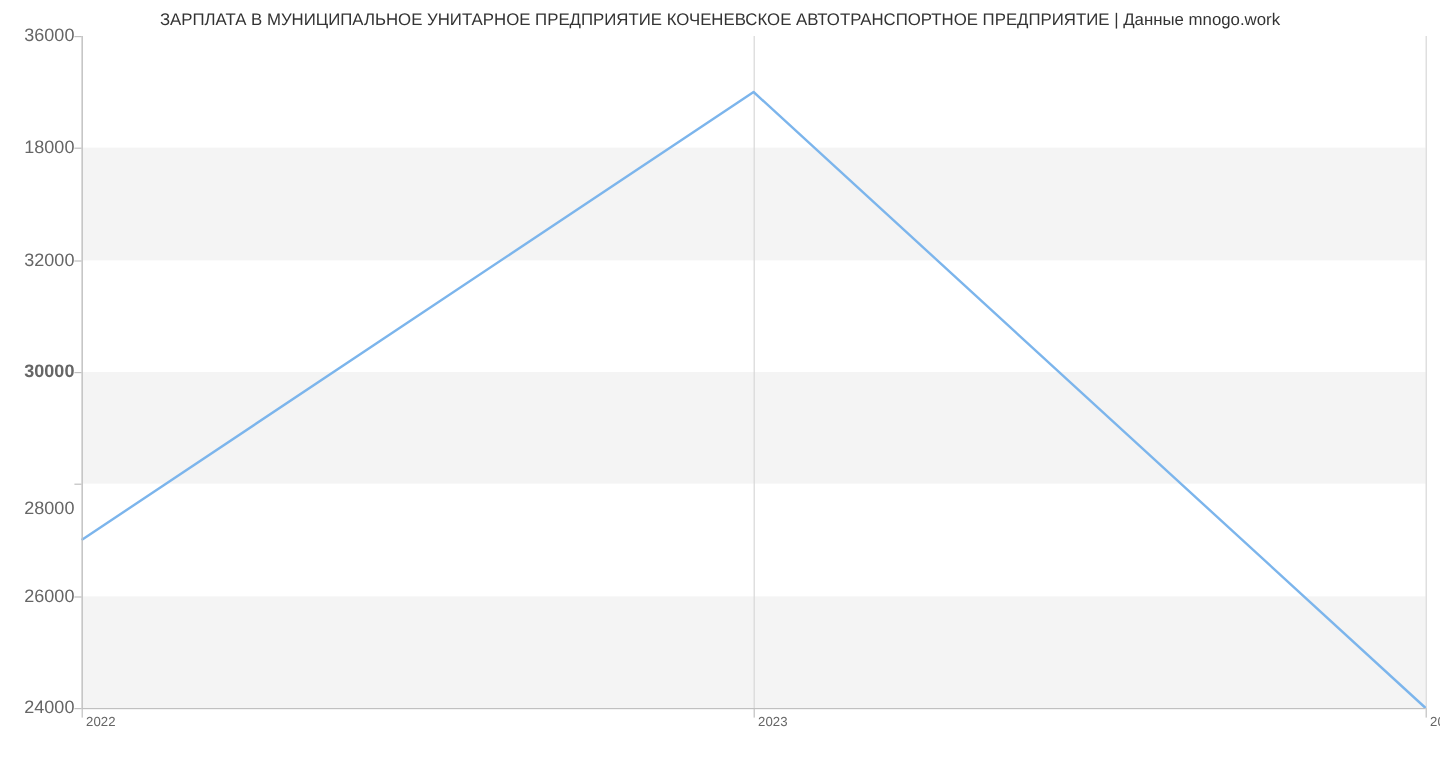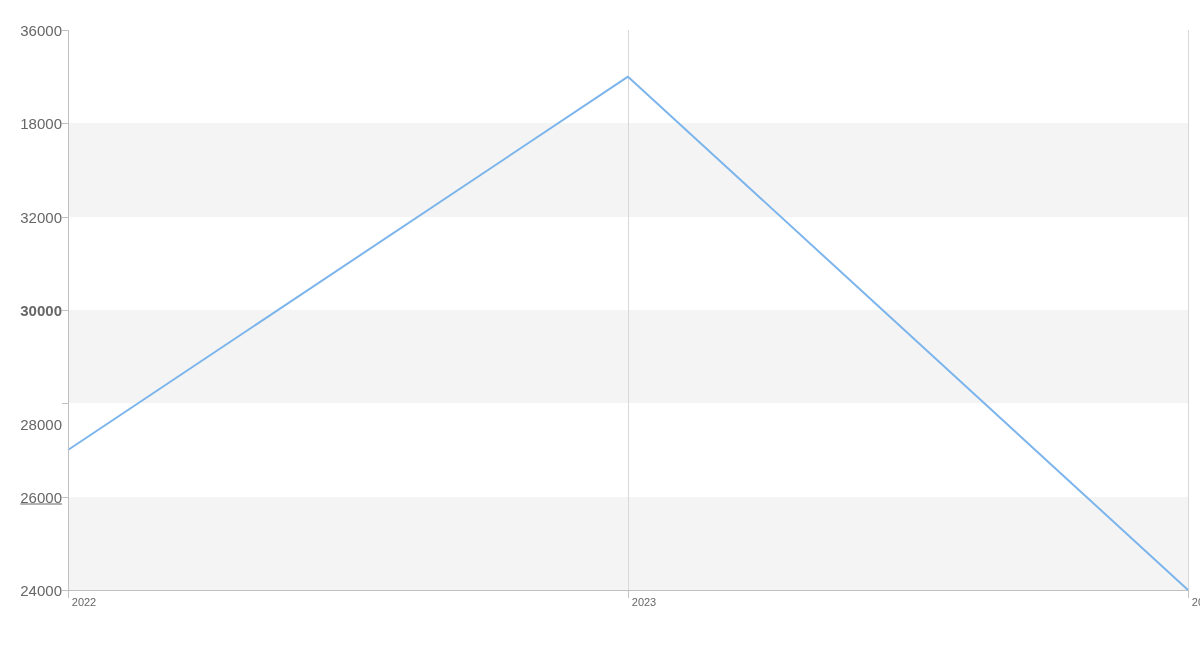--- a/index.html
+++ b/index.html
@@ -88,34 +88,35 @@
     width: 6px;
     height: 1px;
     background: #c0c0c0;
     left: 62px;
   }
 </style>
 </head>
 <body>
 
 <div class="chart-container">
+  <div class="title">ЗАРПЛАТА В МУНИЦИПАЛЬНОЕ УНИТАРНОЕ ПРЕДПРИЯТИЕ КОЧЕНЕВСКОЕ АВТОТРАНСПОРТНОЕ ПРЕДПРИЯТИЕ | Данные mnogo.work</div>
   <div class="plot-area">
       <div class="band" style="top: 93.3333px; height: 93.3333px;"></div>
       <div class="band" style="top: 280px; height: 93.3333px;"></div>
       <div class="band" style="top: 466.667px; height: 93.3333px;"></div>
     <div class="gridline-v" style="left: 0px;"></div>
       <div class="gridline-v" style="left: 560px;"></div>
       <div class="gridline-v" style="left: 1120px;"></div>
       <svg class="line-svg" preserveAspectRatio="none" viewBox="0 0 1120 560">
         <path d="M0 420 L560 46.66666666666674 L1120 560" fill="none" stroke="#7cb5ec" stroke-width="2" stroke-linejoin="round"></path>
       </svg>
   </div>
 <div class="y-tick-label" style="top: 590px;">24000</div>
     <div class="y-tick-mark" style="top: 590px;"></div>
-    <div class="y-tick-label" style="top: 496.667px; text-decoration: underline;">26000</div>
+    <div class="y-tick-label" style="top: 496.667px;">26000</div>
     <div class="y-tick-mark" style="top: 496.667px;"></div>
     <div class="y-tick-label" style="top: 424px;">28000</div>
     <div class="y-tick-mark" style="top: 403.333px;"></div>
     <div class="y-tick-label" style="top: 310px; font-weight: bold;">30000</div>
     <div class="y-tick-mark" style="top: 310px;"></div>
     <div class="y-tick-label" style="top: 216.667px;">32000</div>
     <div class="y-tick-mark" style="top: 216.667px;"></div>
     <div class="y-tick-label" style="top: 123.333px;">18000</div>
     <div class="y-tick-mark" style="top: 123.333px;"></div>
     <div class="y-tick-label" style="top: 30px;">36000</div>

